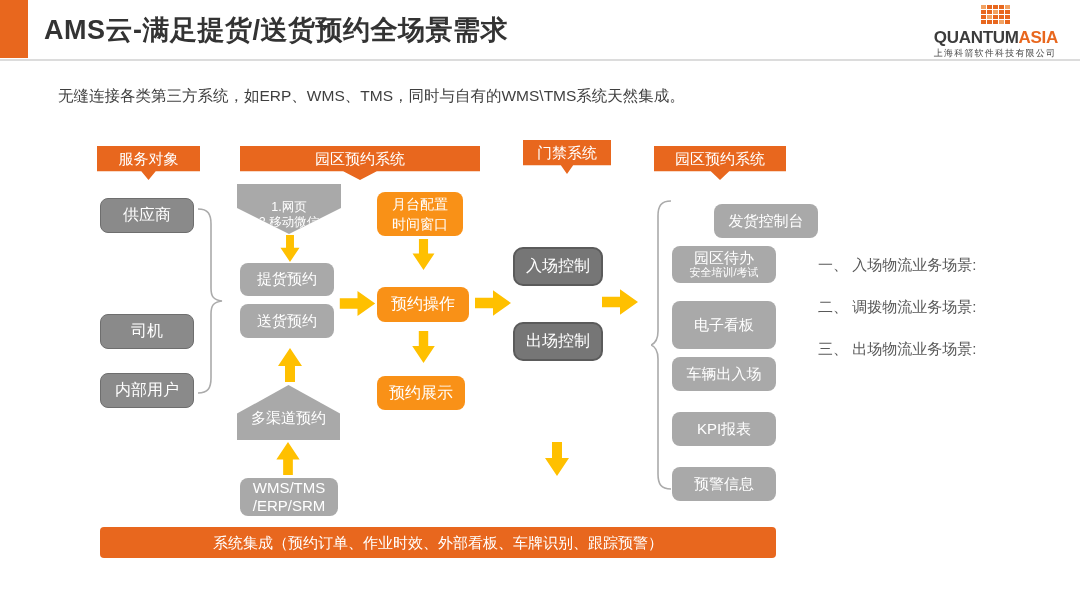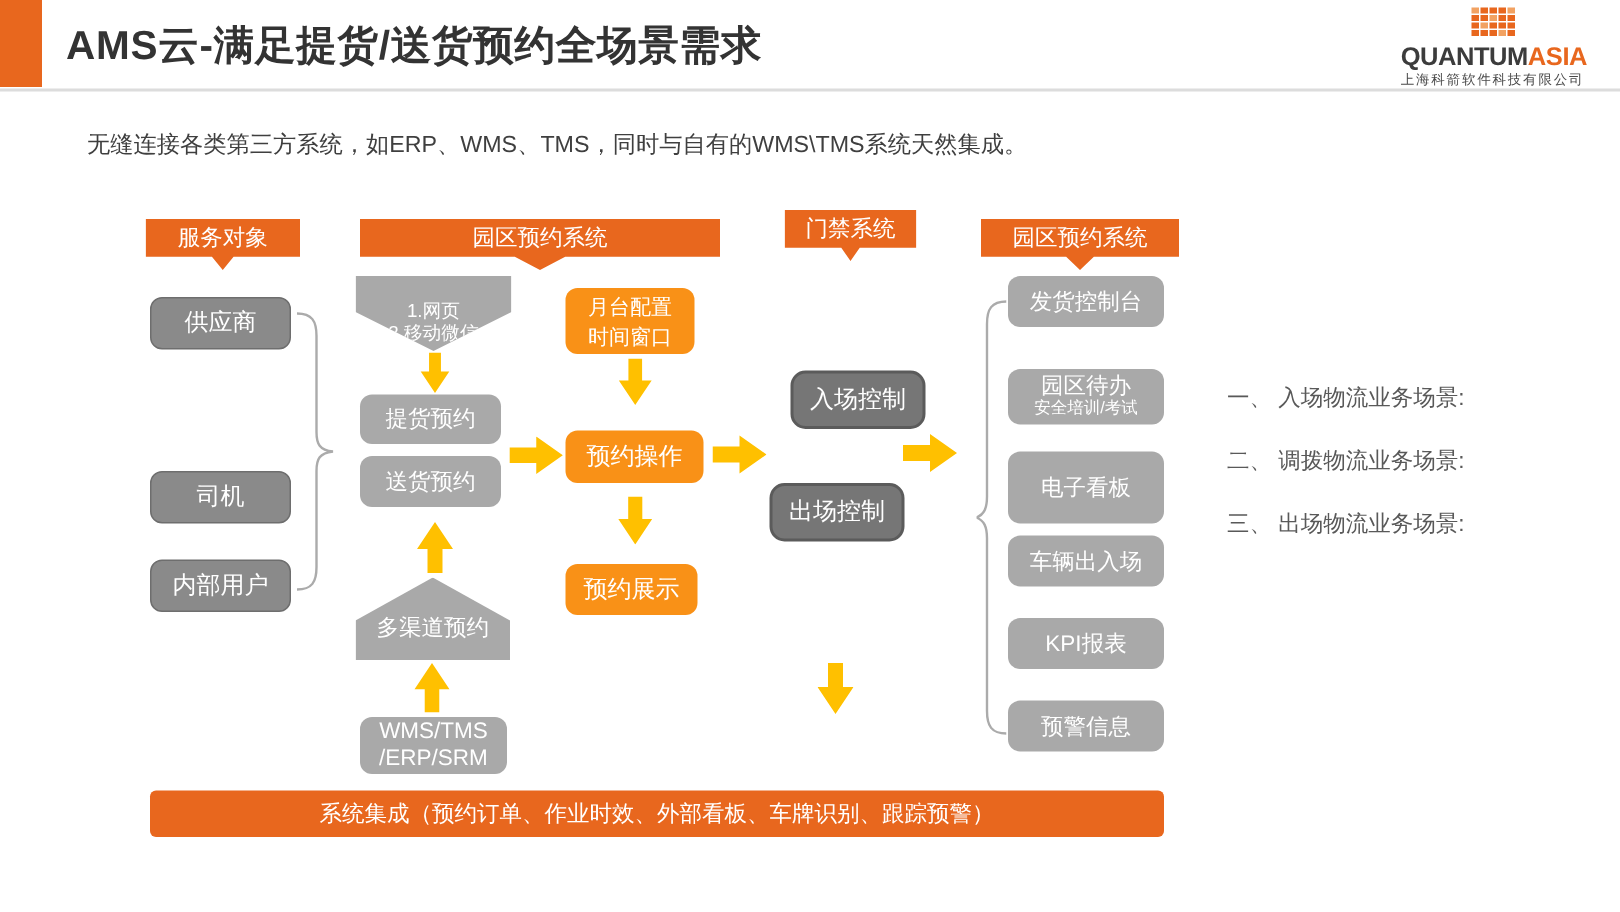--- a/index.html
+++ b/index.html
@@ -48,25 +48,25 @@
            clip-path:polygon(50% 0,100% 52%,100% 100%,0 100%,0 52%);}
 
   .pickup{left:240px;top:263px;width:94px;height:33px;}
   .delivery{left:240px;top:304px;width:94px;height:34px;}
   .wms{left:240px;top:478px;width:98px;height:38px;font-size:15px;line-height:18px;}
 
   .dock{left:377px;top:192px;width:86px;height:44px;}
   .operation{left:377px;top:287px;width:92px;height:35px;}
   .display{left:377px;top:376px;width:88px;height:34px;}
 
-  .entryc{left:513px;top:247px;width:90px;height:39px;margin-left:14px;}
+  .entryc{left:513px;top:247px;width:90px;height:39px;}
   .exitc{left:513px;top:322px;width:90px;height:39px;}
 
   .rb{left:672px;width:104px;}
-  .rb1{top:184px;height:34px;} .rb2{top:246px;height:37px;line-height:15px;}
+  .rb1{top:204px;height:34px;margin-left:42px;} .rb2{top:246px;height:37px;line-height:15px;}
   .rb3{top:301px;height:48px;} .rb4{top:357px;height:34px;}
   .rb5{top:412px;height:34px;} .rb6{top:467px;height:34px;}
   .rb2 .sub{font-size:11px;}
 
   .scn{left:818px;width:230px;font-size:15px;color:#595959;white-space:nowrap;}
   .scn1{top:256px;} .scn2{top:298px;} .scn3{top:340px;}
 
   .integration{left:100px;top:527px;width:676px;height:31px;background:var(--accent-orange,#E8671E);
                border-radius:4px;color:#fff;font-size:15px;text-align:center;line-height:31px;}
 

